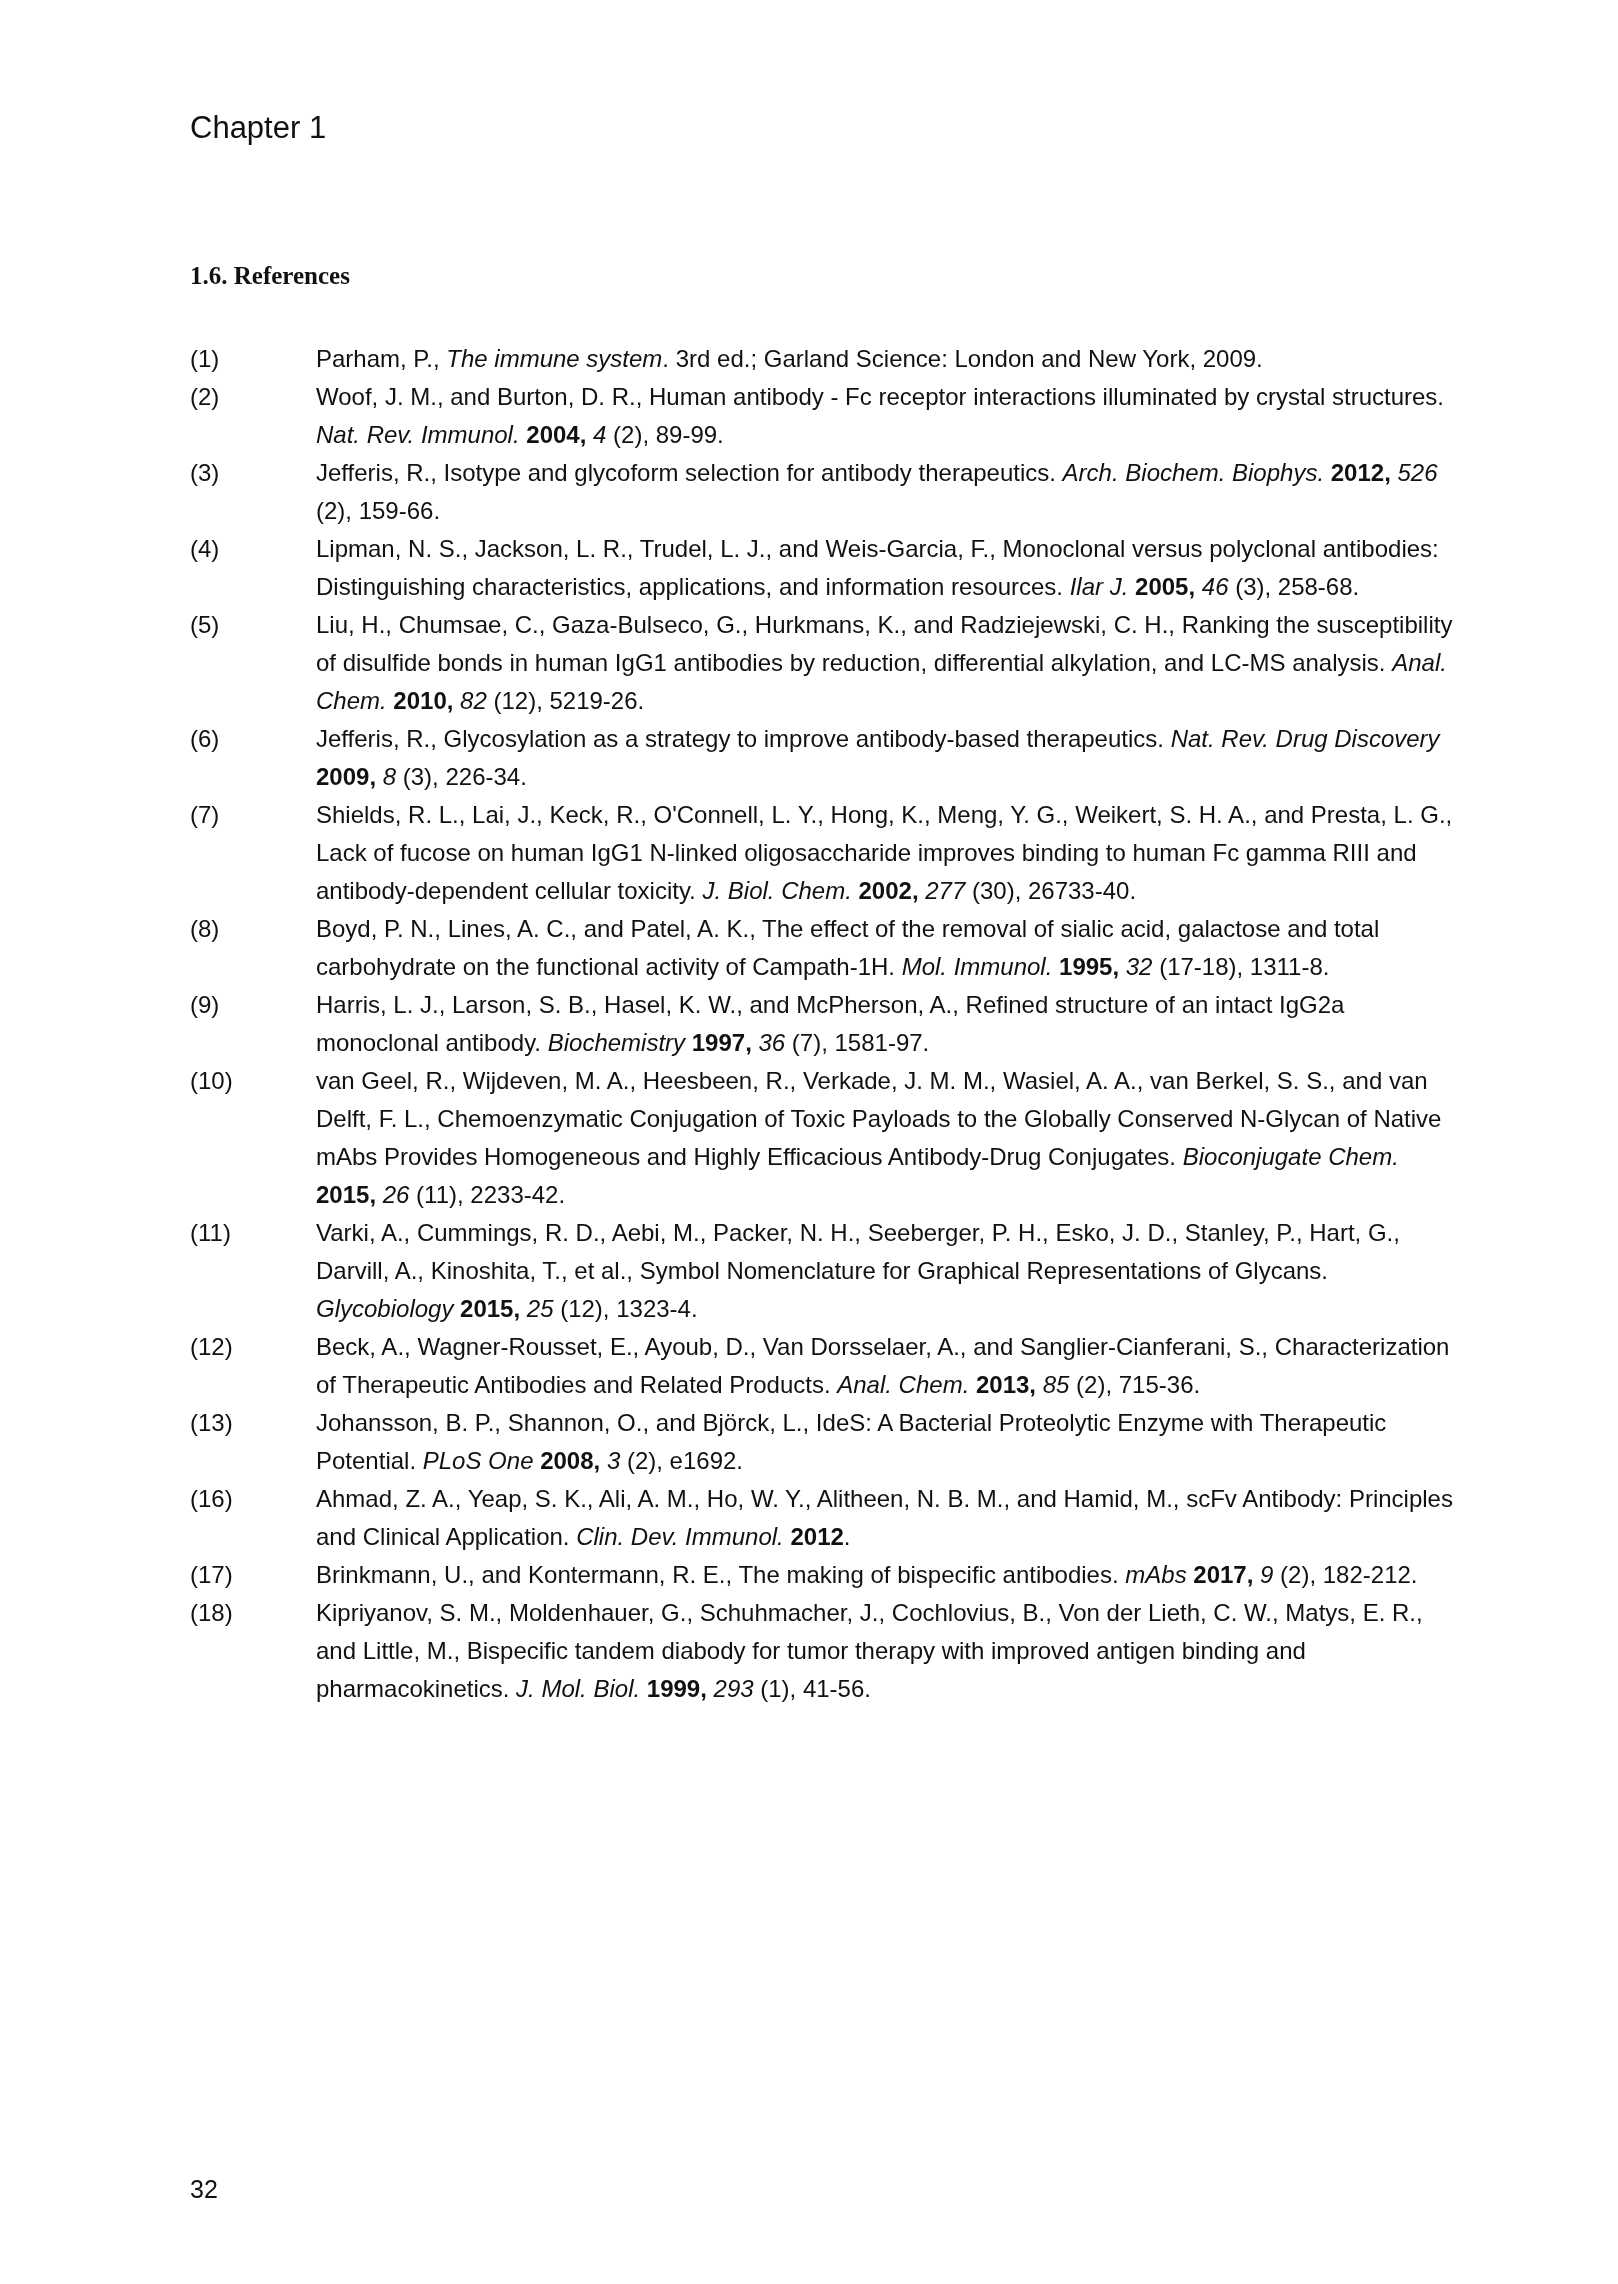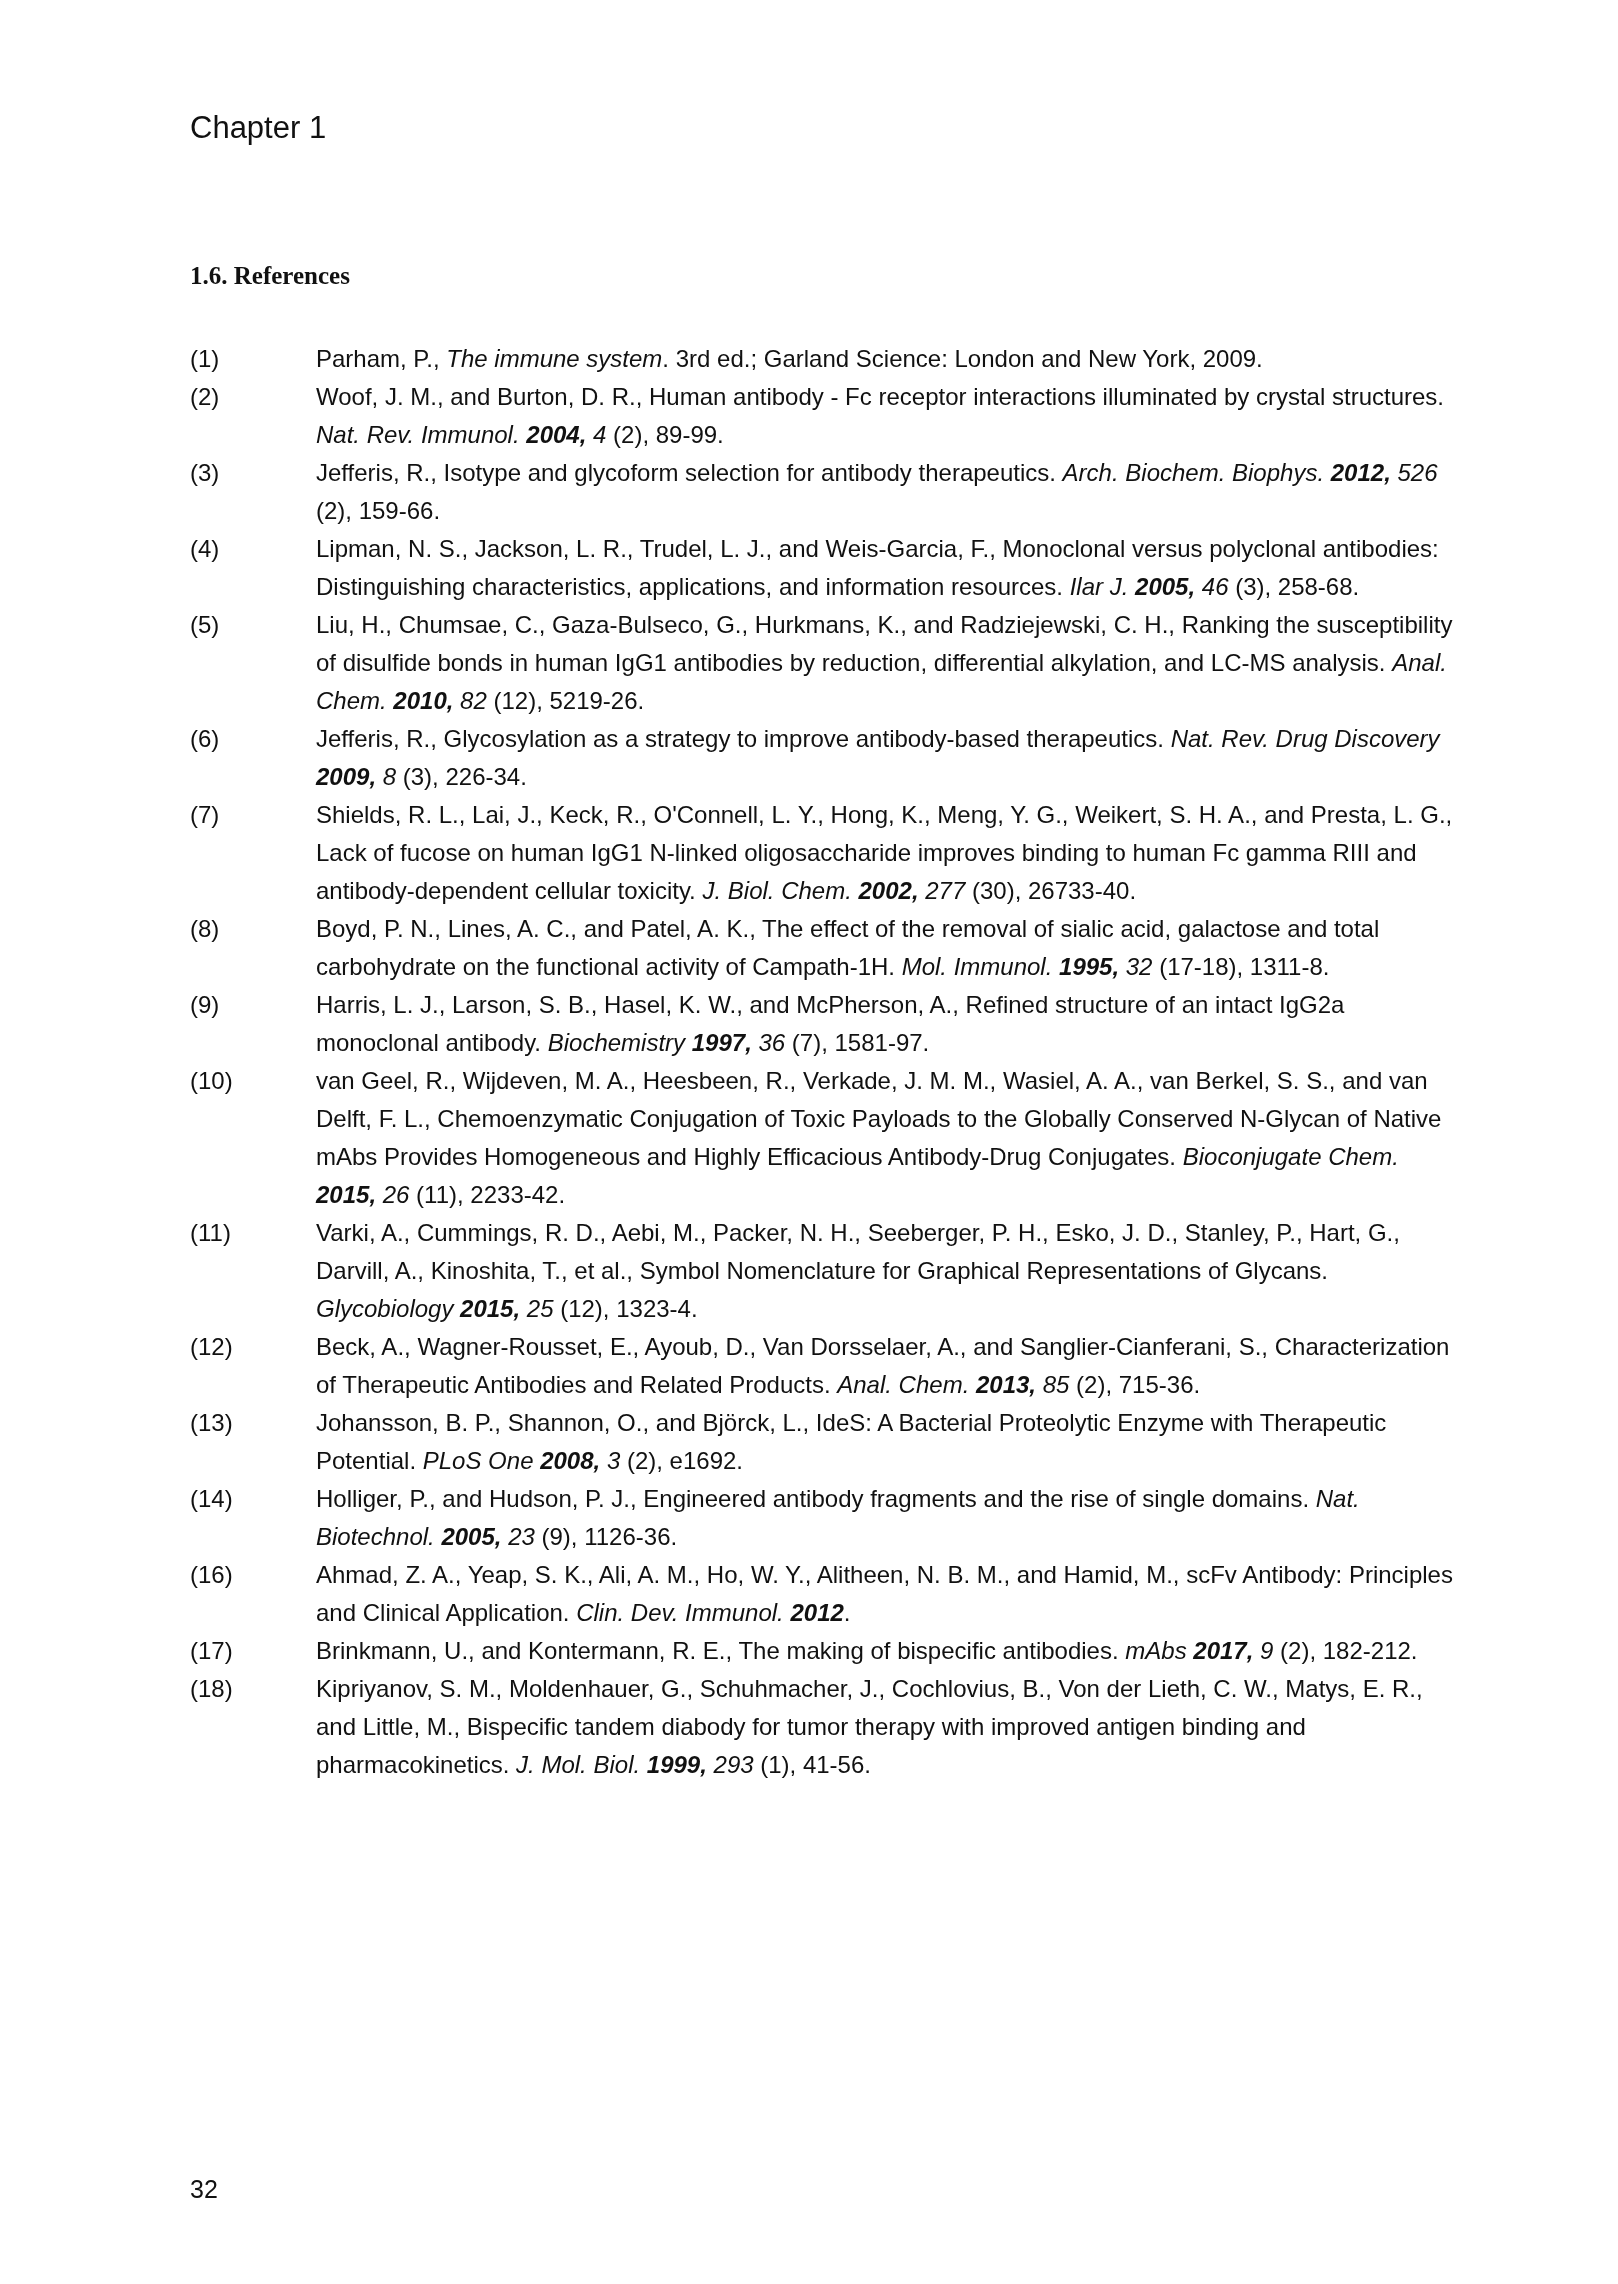--- a/index.html
+++ b/index.html
@@ -47,21 +47,21 @@
   }
   .ref-num {
     flex: 0 0 126px;
     width: 126px;
   }
   .ref-text {
     flex: 1 1 auto;
     max-width: 1142px;
   }
   .it { font-style: italic; text-align: right; }
-  .bd { font-weight: 700; font-style: italic; }
+  .bd { font-weight: 700; }
   .page-number {
     position: absolute;
     left: 190px;
     top: 2174px;
     font-size: 25px;
     line-height: 30px;
   }
 </style>
 </head>
 <body>
@@ -118,24 +118,20 @@
       </li>
       <li class="ref-item">
         <span class="ref-num">(12)</span>
         <span class="ref-text"><span>Beck, A., Wagner-Rousset, E., Ayoub, D., Van Dorsselaer, A., and Sanglier-Cianferani, S., Characterization of Therapeutic Antibodies and Related Products. </span><span class="it">Anal. Chem. </span><span class="bd">2013, </span><span class="it">85</span><span> (2), 715-36.</span></span>
       </li>
       <li class="ref-item">
         <span class="ref-num">(13)</span>
         <span class="ref-text"><span>Johansson, B. P., Shannon, O., and Björck, L., IdeS: A Bacterial Proteolytic Enzyme with Therapeutic Potential. </span><span class="it">PLoS One </span><span class="bd">2008, </span><span class="it">3</span><span> (2), e1692.</span></span>
       </li>
       <li class="ref-item">
-        <span class="ref-num">(14)</span>
-        <span class="ref-text"><span>Holliger, P., and Hudson, P. J., Engineered antibody fragments and the rise of single domains. </span><span class="it">Nat. Biotechnol. </span><span class="bd">2005, </span><span class="it">23</span><span> (9), 1126-36.</span></span>
-      </li>
-      <li class="ref-item">
         <span class="ref-num">(16)</span>
         <span class="ref-text"><span>Ahmad, Z. A., Yeap, S. K., Ali, A. M., Ho, W. Y., Alitheen, N. B. M., and Hamid, M., scFv Antibody: Principles and Clinical Application. </span><span class="it">Clin. Dev. Immunol. </span><span class="bd">2012</span><span>.</span></span>
       </li>
       <li class="ref-item">
         <span class="ref-num">(17)</span>
         <span class="ref-text"><span>Brinkmann, U., and Kontermann, R. E., The making of bispecific antibodies. </span><span class="it">mAbs </span><span class="bd">2017, </span><span class="it">9</span><span> (2), 182-212.</span></span>
       </li>
       <li class="ref-item">
         <span class="ref-num">(18)</span>
         <span class="ref-text"><span>Kipriyanov, S. M., Moldenhauer, G., Schuhmacher, J., Cochlovius, B., Von der Lieth, C. W., Matys, E. R., and Little, M., Bispecific tandem diabody for tumor therapy with improved antigen binding and pharmacokinetics. </span><span class="it">J. Mol. Biol. </span><span class="bd">1999, </span><span class="it">293</span><span> (1), 41-56.</span></span>

